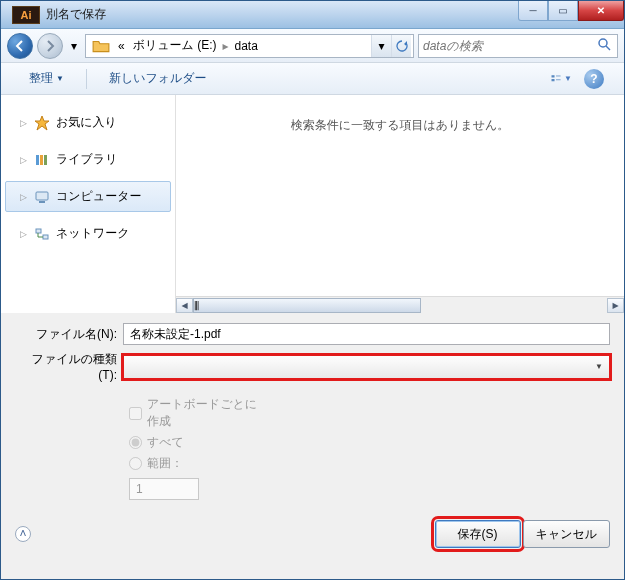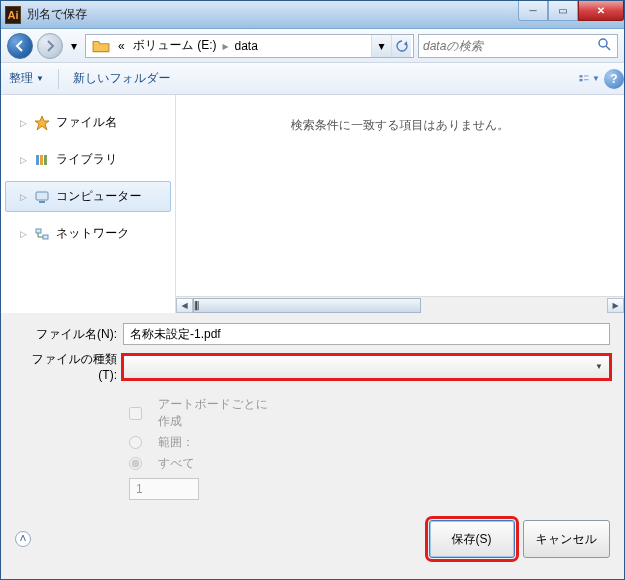--- a/index.html
+++ b/index.html
@@ -1,19 +1,19 @@
 <!DOCTYPE html>
 <html><head>
 <meta charset="utf-8">
 <style>
 * { box-sizing: border-box; margin: 0; padding: 0; font-family: "Segoe UI", "Meiryo", sans-serif; font-size: 12px; }
 body { background: #fff; }
 .window { width: 625px; height: 580px; border: 1px solid #2c5a8a; background: #f0f0f0; position: relative; }
 .titlebar { height: 28px; background: linear-gradient(#d9e7f7,#bcd4ed,#9cc0e3); border-bottom: 1px solid #7aa6cd; display: flex; align-items: center; padding: 0 0 0 4px; }
-.app-icon { width: 16px; height: 18px; background: #2b1a10; color: #f9a03f; font-weight: bold; font-size: 11px; display: flex; align-items: center; justify-content: center; border: 1px solid #5a3c1a; margin-right: 6px; }
+.app-icon { width: 28px; height: 18px; background: #2b1a10; color: #f9a03f; font-weight: bold; font-size: 11px; display: flex; align-items: center; justify-content: center; border: 1px solid #5a3c1a; margin-right: 6px; margin-left: 7px; }
 .title { color: #1a1a1a; flex: 1; }
 .winbtns { display: flex; height: 100%; }
 .winbtn { width: 30px; height: 20px; margin-top:0; background: linear-gradient(#e8f0fb,#c4d8ef); border: 1px solid #7fa6ce; border-top:none; display:flex; align-items:center; justify-content:center; cursor:pointer; }
 .winbtn.min { border-radius: 0 0 0 3px; }
 .winbtn.close { width: 46px; background: linear-gradient(#eea0a0,#d64545,#b02020); border-color:#8a1a1a; border-radius:0 0 3px 0; }
 .winbtn .g { font-size: 10px; color:#2a3a50; }
 .winbtn.close .g { color:#fff; font-weight:bold; }
 
 .navrow { height: 34px; background: linear-gradient(#f7fbff,#e7eef7); border-bottom:1px solid #cfd8e2; display:flex; align-items:center; padding: 3px 6px; gap:4px; }
 .navbtn { width:26px; height:26px; border-radius:50%; background: radial-gradient(circle at 30% 30%, #6fa8e0, #2f6bb0 60%, #1d4d86); border:1px solid #3b6fa5; display:flex; align-items:center; justify-content:center; cursor:pointer; }
@@ -23,21 +23,21 @@
 .addr { flex:1; height:24px; background:#fff; border:1px solid #a8b5c4; display:flex; align-items:center; padding:0 2px; }
 .addr .fi { width:18px; height:18px; margin:0 4px; }
 .addr .sep { color:#888; padding:0 2px; }
 .addr .crumb { padding:2px 4px; cursor:pointer; }
 .addr .fill { flex:1; }
 .addr .abtn { width:20px; height:22px; border-left:1px solid #d4dde8; display:flex; align-items:center;justify-content:center; cursor:pointer; background:linear-gradient(#f4f8fc,#dae4ef);}
 .searchbox { width:200px; height:24px; background:#fff; border:1px solid #a8b5c4; display:flex; align-items:center; padding:0 4px; }
 .searchbox input { flex:1; border:none; outline:none; color:#888; font-style:italic; }
 .searchbox .sicon { width:16px; color:#4a7abf; cursor:pointer; }
 
-.toolbar { height:32px; background: linear-gradient(#f8fbff,#e6eef7); border-bottom:1px solid #cfd8e2; display:flex; align-items:center; padding:0 0; gap:4px; }
+.toolbar { height:32px; background: linear-gradient(#f8fbff,#e6eef7); border-bottom:1px solid #cfd8e2; display:flex; align-items:center; padding:0 20px; gap:12px; }
 .tbtn { padding:3px 8px; border-radius:2px; cursor:pointer; display:flex; align-items:center; gap:3px; color:#1d4d86; }
 .tbsep { width:1px; height:20px; background:#c6d3e1; margin:0 2px; }
 .toolbar .spacer { flex:1; }
 .tico { width:22px; height:22px; display:flex; align-items:center; justify-content:center; cursor:pointer; color:#4a7abf; }
 .tico.help { width:20px; height:20px; border-radius:50%; background: radial-gradient(circle at 30% 30%,#a7caee,#3e7bc2); color:#fff; font-weight:bold; }
 
 .body { display:flex; height:218px; background:#fff; }
 .sidebar { width:175px; border-right:1px solid #e0e0e0; padding:6px 0; overflow:hidden; }
 .sbitem { display:flex; align-items:center; gap:6px; padding:6px 8px 6px 14px; cursor:pointer; border:1px solid transparent; margin:6px 4px; }
 .sbitem.sel { background:linear-gradient(#edf4fc,#dbe9f8); border:1px solid #a8c8e8; border-radius:2px; }
@@ -52,28 +52,28 @@
 .hscroll .thumb { position:absolute; left:0; width:55%; height:15px; background:linear-gradient(#f1f6fc,#cdd9e8); border:1px solid #a7b6c7; cursor:pointer;}
 
 .form { padding:10px 14px 6px 14px; background:#f0f0f0; }
 .frow { display:flex; align-items:center; margin-bottom:6px; }
 .flabel { width:108px; text-align:right; padding-right:6px; }
 .finput { flex:1; height:22px; border:1px solid #abadb3; background:#fff; padding:2px 6px; }
 .fselect { flex:1; height:24px; border:1px solid #abadb3; background:linear-gradient(#fefefe,#e9e9e9); padding:2px 6px; display:flex; align-items:center; cursor:pointer; }
 .fselect .dd { margin-left:auto; font-size:8px; color:#444; }
 .hlred { outline:3px solid #e21b1b; outline-offset:-1px; }
 .opts { margin-left:114px; padding:6px 0; color:#999; }
-.opts .row { display:flex; align-items:center; gap:16px; padding:2px 0; }
+.opts .row { display:flex; align-items:center; gap:5px; padding:2px 0; }
 .opts input[type=checkbox],.opts input[type=radio] { accent-color:#888; }
 .opts .numbox { width:70px; height:22px; border:1px solid #c8c8c8; background:#fafafa; padding:2px 6px; color:#999; margin-top:4px;}
 .footer { display:flex; align-items:center; padding:8px 14px 12px 14px; background:#f0f0f0; }
 .footer .exp { width:16px; height:16px; border:1px solid #9aaabf; border-radius:50%; display:flex;align-items:center;justify-content:center; color:#4a6a9a; font-size:9px; margin-right:6px; cursor:pointer; background:#fff;}
 .footer .link { color:#1d4d86; cursor:pointer; }
 .footer .spacer { flex:1; }
-.btn { min-width:86px; height:38px; background:linear-gradient(#fdfdfd,#e4e4e4); border:1px solid #8a9aac; border-radius:3px; cursor:pointer; margin-left:8px; padding:0 12px; }
+.btn { min-width:86px; height:28px; background:linear-gradient(#fdfdfd,#e4e4e4); border:1px solid #8a9aac; border-radius:3px; cursor:pointer; margin-left:2px; padding:0 12px; }
 .btn.primary { border-color:#3f7ac0; box-shadow: inset 0 0 0 1px #9ec5ec; }
 .btn.hl { outline:3px solid #e21b1b; outline-offset:1px; }
 
 
 .ic-folder { fill:#f5c35a; stroke:#c98f1d; }
 .ic-star { fill:#f6b73c; stroke:#c4821a; }
 .ic-lib { fill:#5a9bd5; }
 .ic-comp { fill:#6a93bb; }
 </style>
 </head>
@@ -157,21 +157,21 @@
     <div class="tico help">?</div>
   </div>
 
   <div class="body">
     <div class="sidebar">
       <div class="sbitem">
         <span class="tri">▷</span>
         <svg class="ic" viewBox="0 0 16 16">
             <path class="ic-star" d="M8 1l2 5h5l-4 3 2 6-5-4-5 4 2-6-4-3h5z"></path>
           </svg>
-        <span>ファイル名</span>
+        <span>お気に入り</span>
       </div>
       <div class="sbitem">
         <span class="tri">▷</span>
         <svg class="ic" viewBox="0 0 16 16">
             <rect x="2" y="3" width="3" height="10" class="ic-lib"></rect>
             <rect x="6" y="3" width="3" height="10" fill="#e8a23a"></rect>
             <rect x="10" y="3" width="3" height="10" fill="#7aa05a"></rect>
           </svg>
         <span>ライブラリ</span>
       </div>
@@ -215,26 +215,26 @@
       <div class="fselect hlred">
         <span class="dd">▼</span>
       </div>
     </div>
     <div class="opts">
       <div class="row">
         <input type="checkbox" disabled="" style="">
         <span style="white-space:pre-line;width:120px;">アートボードごとに作成</span>
       </div>
       <div class="row">
+        <input type="radio" checked="" disabled="" style="">
+        <span>すべて</span>
+      </div>
+      <div class="row">
         <input type="radio" disabled="" style="">
         <span>範囲：</span>
-      </div>
-      <div class="row">
-        <input type="radio" checked="" disabled="" style="">
-        <span>すべて</span>
       </div>
       <input class="numbox" disabled="" value="1" style="">
     </div>
   </div>
 
   <div class="footer">
     <div class="exp">
       <span>˄</span>
     </div>
     <div class="spacer"></div>

